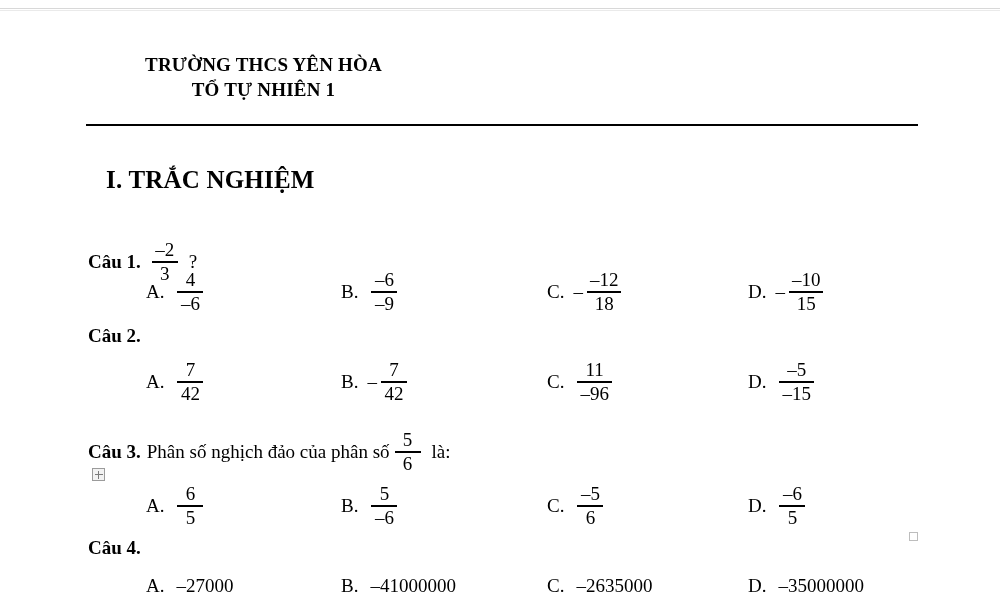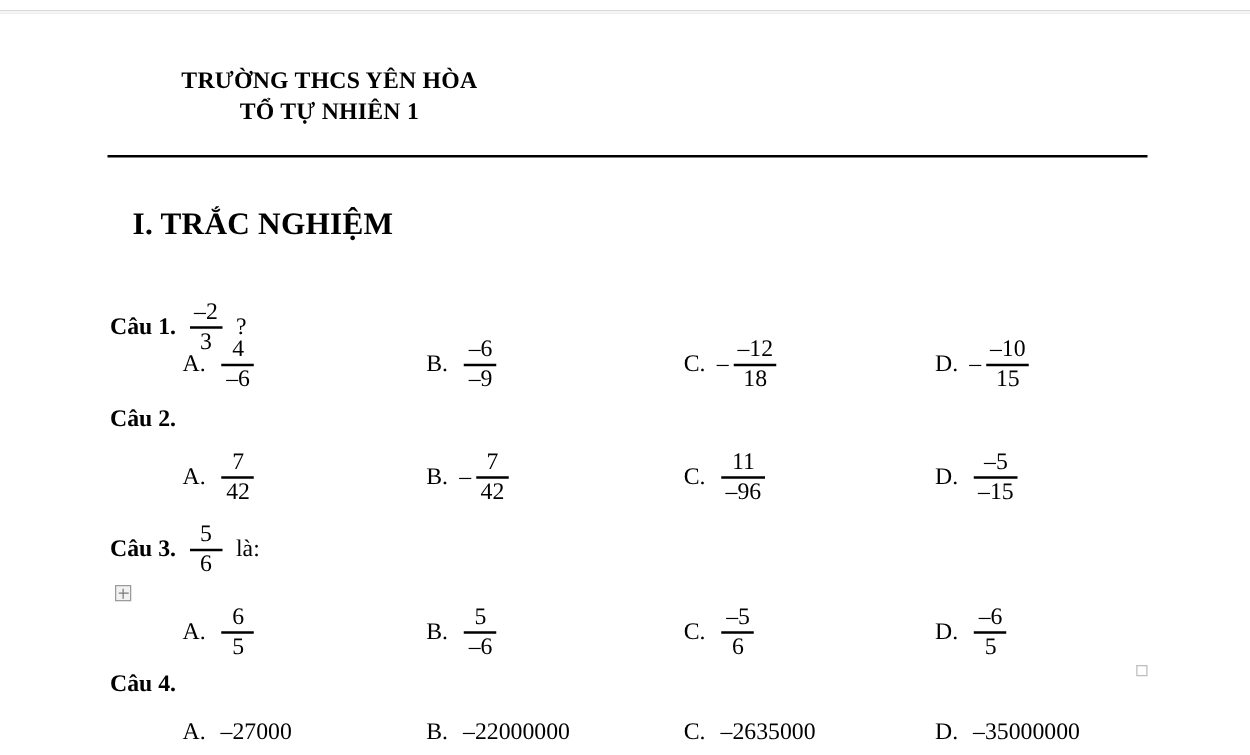--- a/index.html
+++ b/index.html
@@ -298,22 +298,23 @@
       <span class="opt-letter">D.</span>
       <span class="opt-sign"></span>
       <span class="frac">
         <span class="num">–5</span>
         <span class="bar"></span>
         <span class="den">–15</span>
       </span>
     </div>
   </div>
 
-  <div class="question" style="top:418px;">
+  <div class="question" style="top:430px;">
     <span class="q-label">Câu 3.</span>
+    <span class="q-text">Phân số nghịch đảo của phân số</span>
     <span class="frac inline">
       <span class="num">5</span>
       <span class="bar"></span>
       <span class="den">6</span>
     </span>
     <span class="q-tail">là:</span>
   </div>
 
   <div class="options" style="top:484px;">
     <div class="opt colA">
@@ -358,21 +359,21 @@
     <span class="q-label">Câu 4.</span>
   </div>
 
   <div class="options" style="top:575px;">
     <div class="opt colA plain">
       <span class="opt-letter">A.</span>
       <span>–27000</span>
     </div>
     <div class="opt colB plain">
       <span class="opt-letter">B.</span>
-      <span>–22000000</span>
+      <span>–41000000</span>
     </div>
     <div class="opt colC plain">
       <span class="opt-letter">C.</span>
       <span>–2635000</span>
     </div>
     <div class="opt colD plain">
       <span class="opt-letter">D.</span>
       <span>–35000000</span>
     </div>
   </div>

